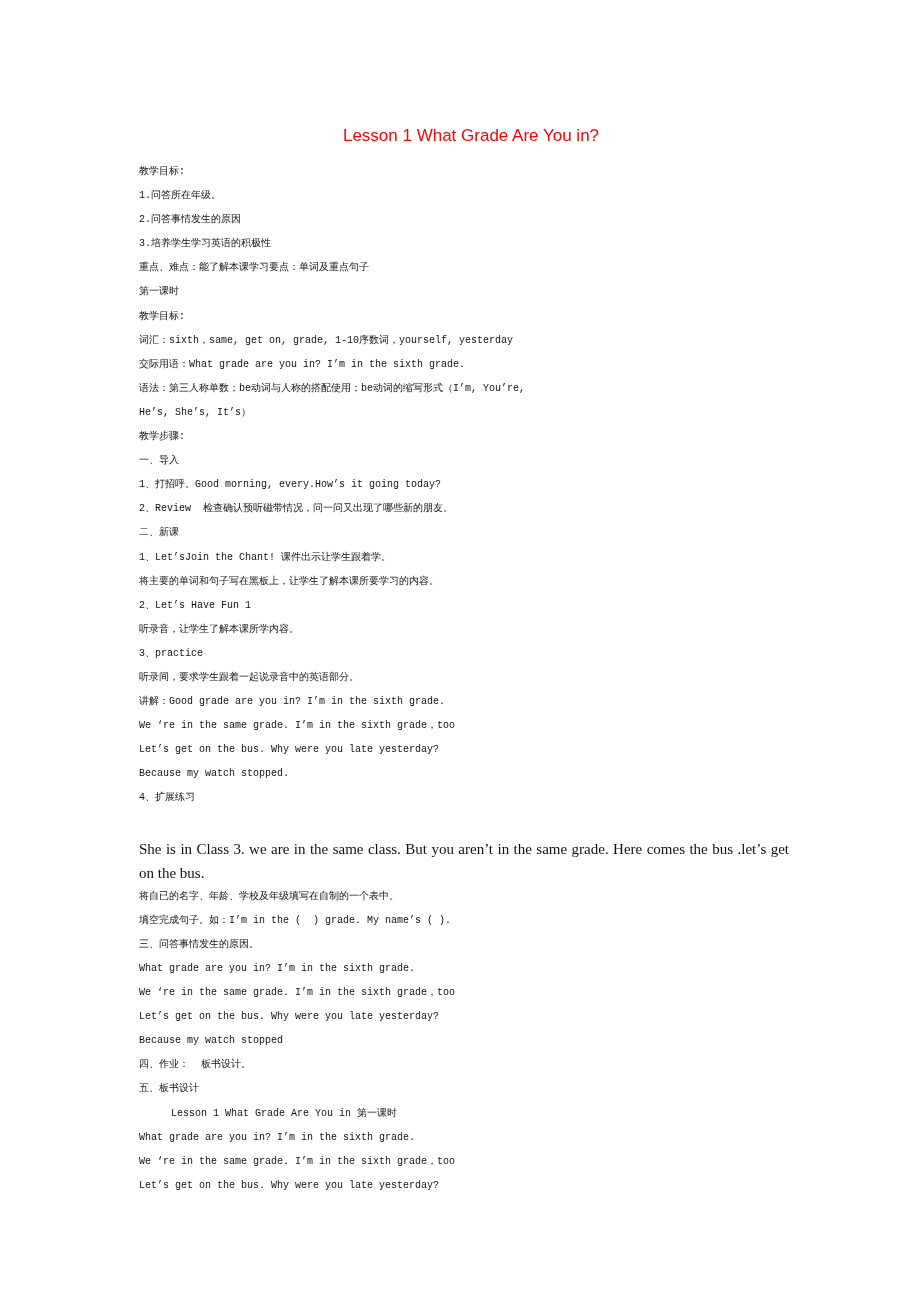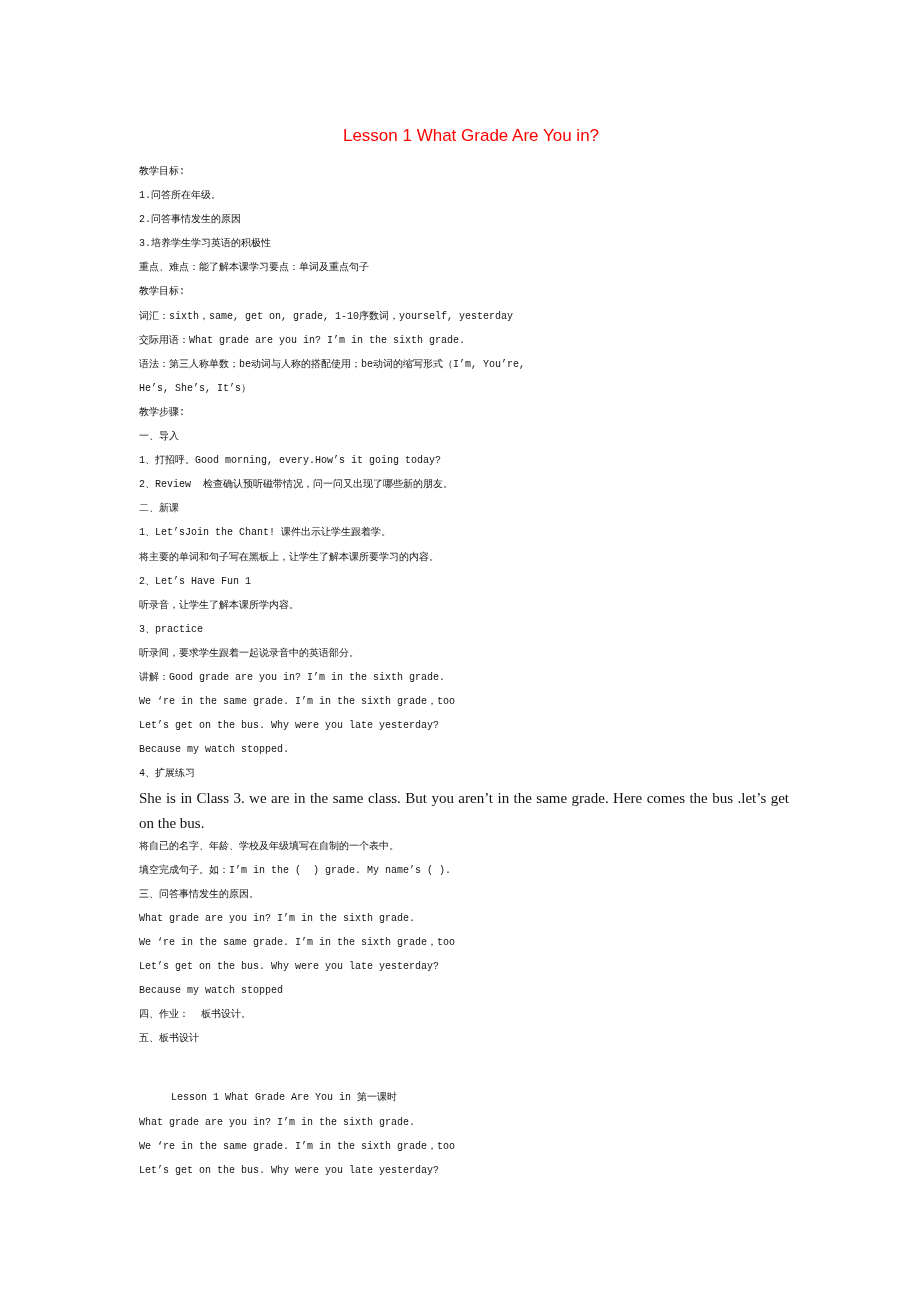--- a/index.html
+++ b/index.html
@@ -45,44 +45,45 @@
     height: 24.1px;
     line-height: 24.1px;
     font-family: "Liberation Mono", "DejaVu Sans Mono", monospace;
     font-size: 10px;
     white-space: pre;
     color: #111111;
     overflow: visible;
   }
   .line.indent {
     padding-left: 32px;
-    margin-top: 35px;
   }
   .line.wrap {
     white-space: normal;
     height: auto;
     line-height: 24.1px;
     font-family: "Liberation Serif", "DejaVu Serif", serif;
     font-size: 15px;
     text-align: justify;
     text-align-last: left;
+    margin-top: 26px;
   }
 </style>
 </head>
 <body>
 
 <div class="page">
   <div class="title">Lesson 1 What Grade Are You in?</div>
 
   <div class="body">
     <div class="line">教学目标:</div>
     <div class="line">1.问答所在年级。</div>
     <div class="line">2.问答事情发生的原因</div>
     <div class="line">3.培养学生学习英语的积极性</div>
     <div class="line">重点、难点：能了解本课学习要点：单词及重点句子</div>
+    <div class="line">第一课时</div>
     <div class="line">教学目标:</div>
     <div class="line">词汇：sixth，same, get on, grade, 1-10序数词，yourself, yesterday</div>
     <div class="line">交际用语：What grade are you in? I’m in the sixth grade.</div>
     <div class="line">语法：第三人称单数；be动词与人称的搭配使用；be动词的缩写形式（I’m, You’re,</div>
     <div class="line">He’s, She’s, It’s）</div>
     <div class="line">教学步骤:</div>
     <div class="line">一、导入</div>
     <div class="line">1、打招呼。Good morning, every.How’s it going today?</div>
     <div class="line">2、Review  检查确认预听磁带情况，问一问又出现了哪些新的朋友。</div>
     <div class="line">二、新课</div>

